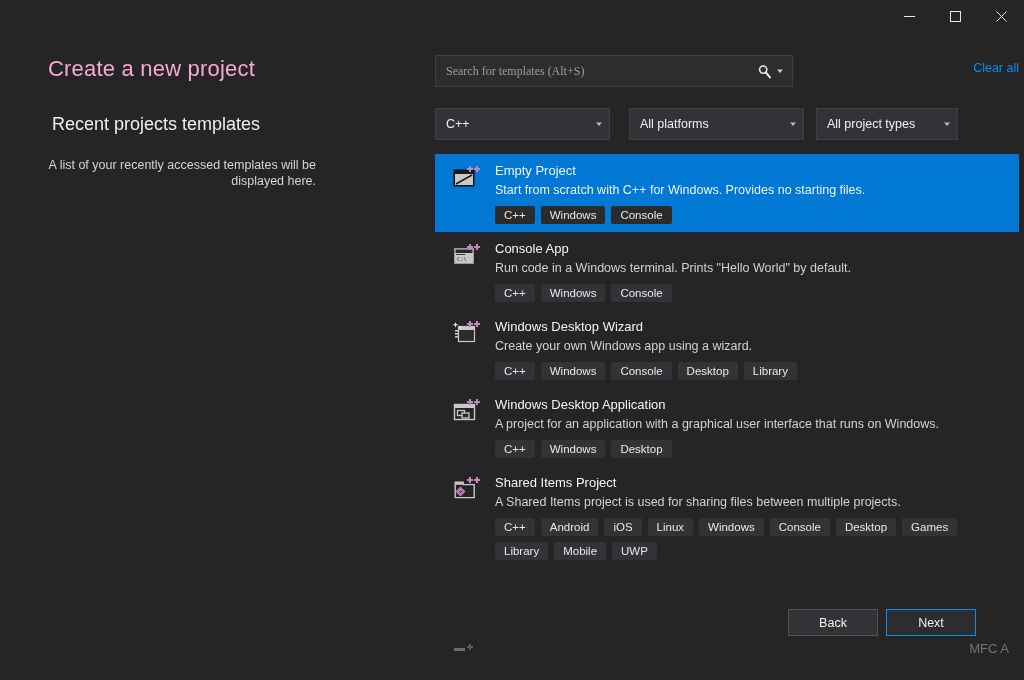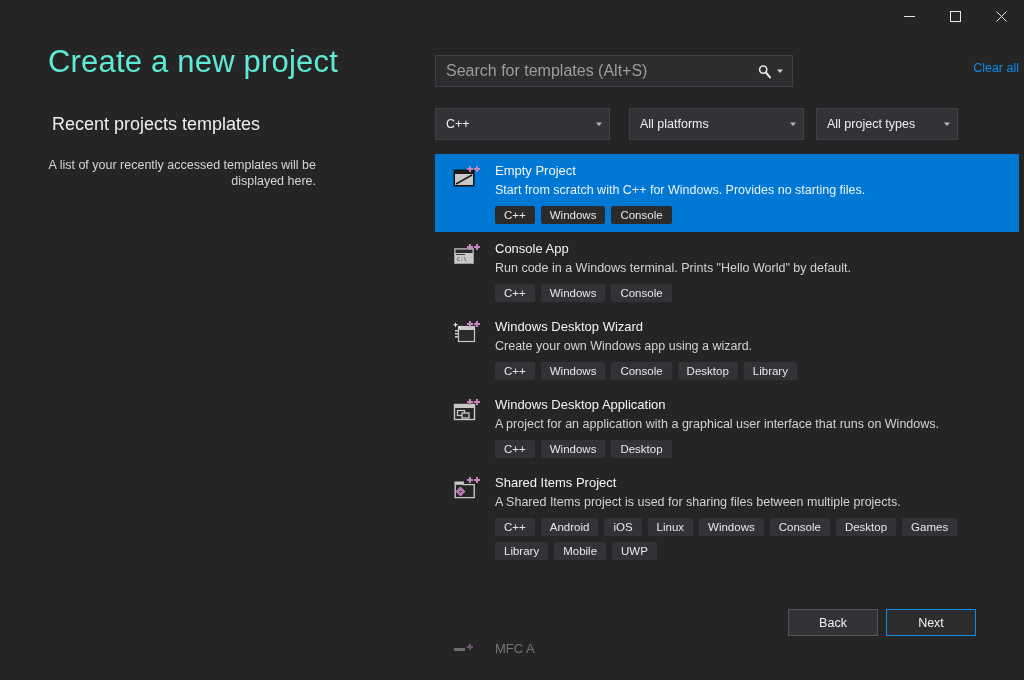--- a/index.html
+++ b/index.html
@@ -41,24 +41,24 @@
   
   #left-pane {
     position: absolute;
     left: 0; top: 32px;
     width: 430px;
     height: 648px;
   }
   #page-title {
     position: absolute;
     left: 48px;
-    top: 12px;
-    font-size: 31px;
+    top: 24px;
+    font-size: 22px;
     font-weight: 300;
-    color: #5eead4;
+    color: #f9a8d4;
     letter-spacing: .2px;
     white-space: nowrap;
   }
   #recent-heading {
     position: absolute;
     left: 52px;
     top: 82px;
     font-size: 18px;
     font-weight: 400;
     color: #eeeeee;
@@ -101,22 +101,22 @@
     box-sizing: border-box;
     display: flex;
     align-items: center;
   }
   #search-input {
     flex: 1;
     background: transparent;
     border: none;
     outline: none;
     color: #eab308;
-    font-family: Liberation Sans, sans-serif;
-    font-size: 16px;
+    font-family: Liberation Serif, serif;
+    font-size: 12px;
     padding: 0 8px 0 10px;
   }
   #search-input::placeholder { color: #9d9d9d; opacity: 1; }
   #search-icon-wrap {
     display: flex;
     align-items: center;
     gap: 4px;
     padding-right: 8px;
   }
   #clear-all {
@@ -226,20 +226,21 @@
   .tpl-item.selected .tag { background: #2b2b2b; }
 
   
   #tpl-clipped {
     position: absolute;
     left: 5px;
     top: 608px;
     width: 584px;
     height: 14px;
     overflow: hidden;
+    text-align: right;
   }
   #tpl-clipped .inner {
     position: relative;
     display: flex;
     padding: 0 10px 0 18px;
     opacity: .45;
   }
   #tpl-clipped .tpl-name { font-size: 13px; color: #cfcfcf; }
 
   

